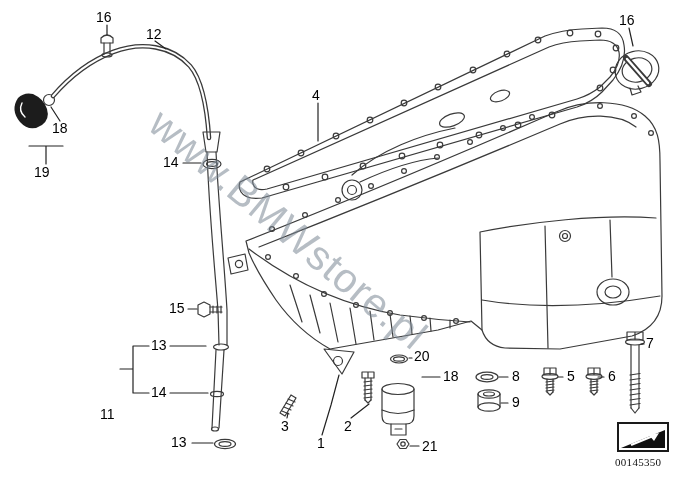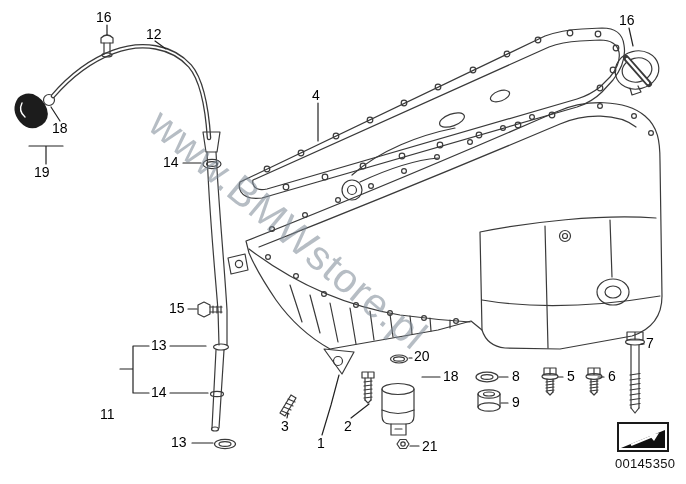--- a/index.html
+++ b/index.html
@@ -17,22 +17,22 @@
     transform:rotate(40deg); transform-origin:0 0;
     pointer-events:none;
   }
   .stamp {
     position:absolute; left:617px; top:422px; width:52px; height:30px;
     border:2px solid #1a1a1a; background:#fff;
     display:flex; align-items:center; justify-content:center;
   }
   .doc-number {
     position:absolute; left:615px; top:456px;
-    font-family:Liberation Sans, sans-serif;
-    font-size:13px; color:#111; letter-spacing:0.3px;
+    font-family:Liberation Serif, serif;
+    font-size:11px; color:#111; letter-spacing:0.3px;
   }
 </style>
 </head>
 <body>
 
 <div class="canvas">
 
   <svg class="drawing" width="686" height="484" viewBox="0 0 686 484">
     <g stroke="#3a3a3a" stroke-width="1.2" fill="none" stroke-linejoin="round" stroke-linecap="round">
 

